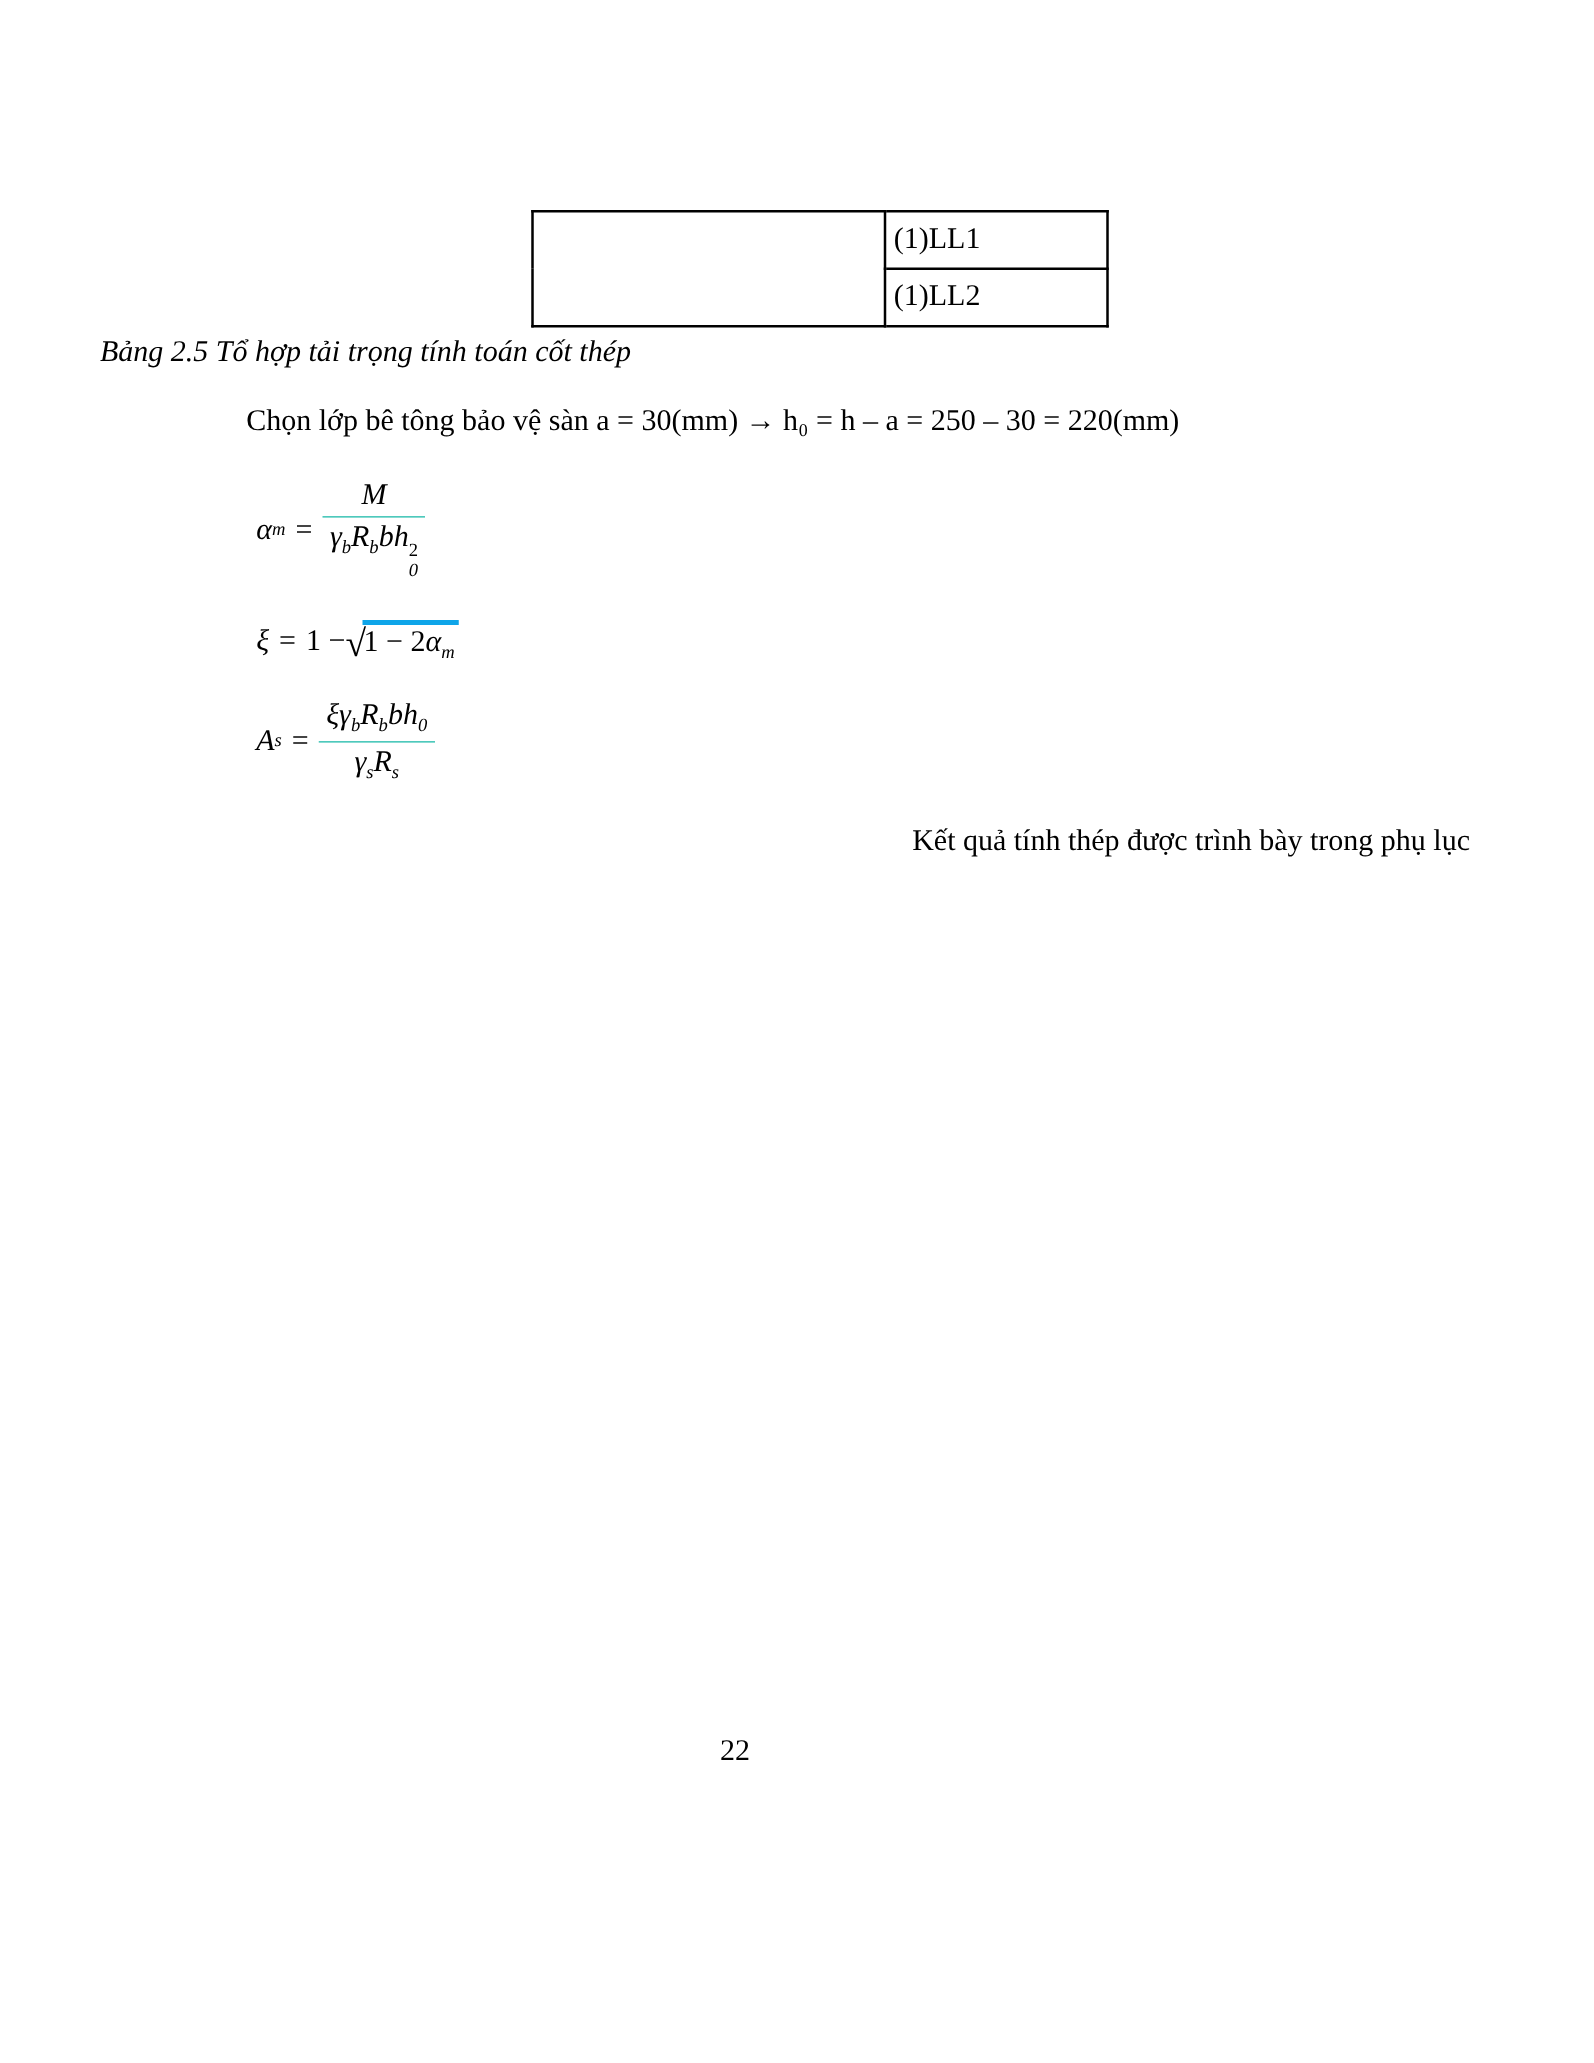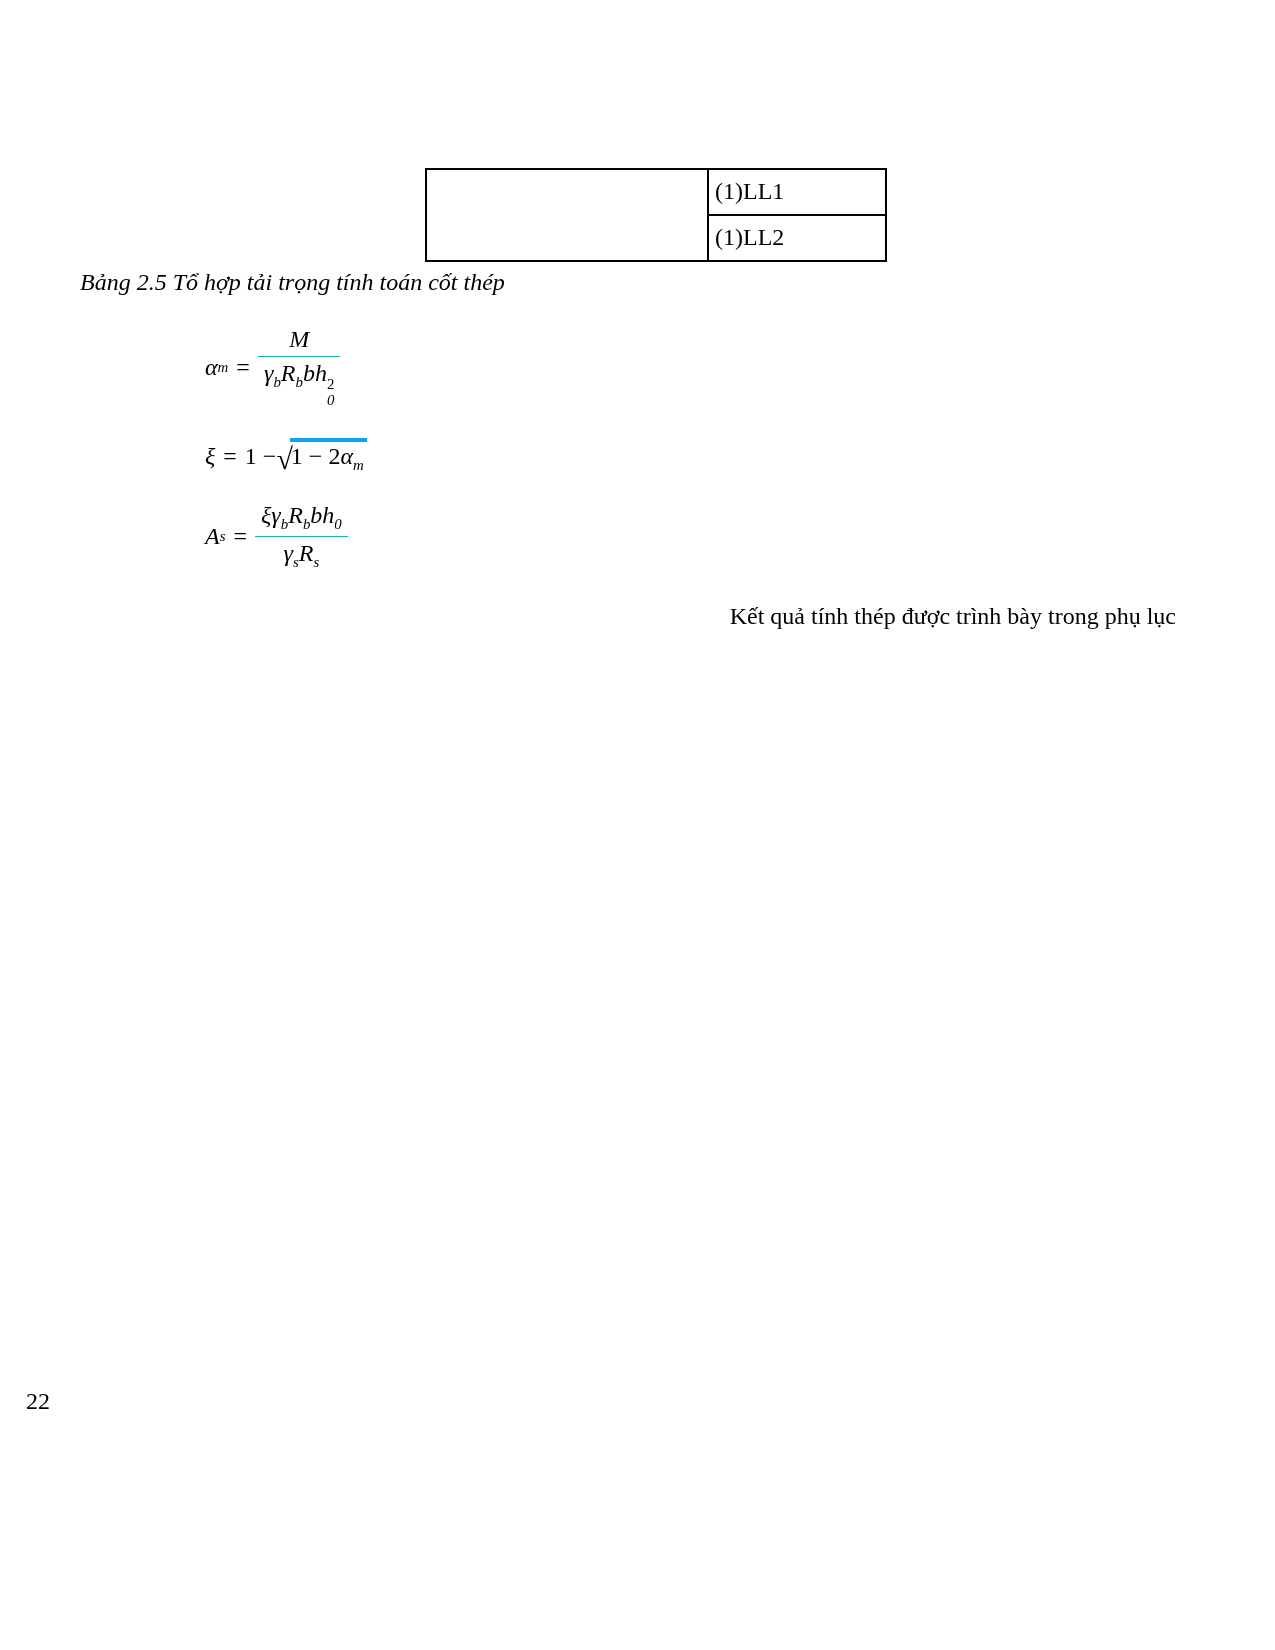--- a/index.html
+++ b/index.html
@@ -77,22 +77,22 @@
     border-top:4px solid #0ea5e9;
     padding:1px 3px 0 1px;
     margin-left:-3px;
   }
   
   .page-number {
     position:absolute;
     top:1388px;
     left:0;
     width:100%;
+    text-align:center;
     font-size:24px;
-    padding-left:26px;
   }
 </style>
 </head>
 <body>
 
 <div class="page">
 
   <table class="load-table">
     <tbody>
         <tr>
@@ -100,20 +100,21 @@
       <td class="cell-right">(1)LL1</td>
     </tr>
     <tr>
       <td class="cell-right">(1)LL2</td>
     </tr>
   </tbody>
     </table>
 
   <div class="caption">Bảng 2.5 Tổ hợp tải trọng tính toán cốt thép</div>
 
+  <p class="body-text">Chọn lớp bê tông bảo vệ sàn a = 30(mm) → h₀ = h – a = 250 – 30 = 220(mm)</p>
 
   <div class="formula f1">
     <span class="var">α</span>
       <sub>m</sub>
     <span class="op">=</span>
     <span class="frac">
       <span class="num"><span class="var">M</span></span>
       <span class="den">
         <span class="var">γ</span><sub>b</sub><span class="var">R</span><sub>b</sub><span class="var">bh</span><span class="stack">
             <span class="sup">2</span>

